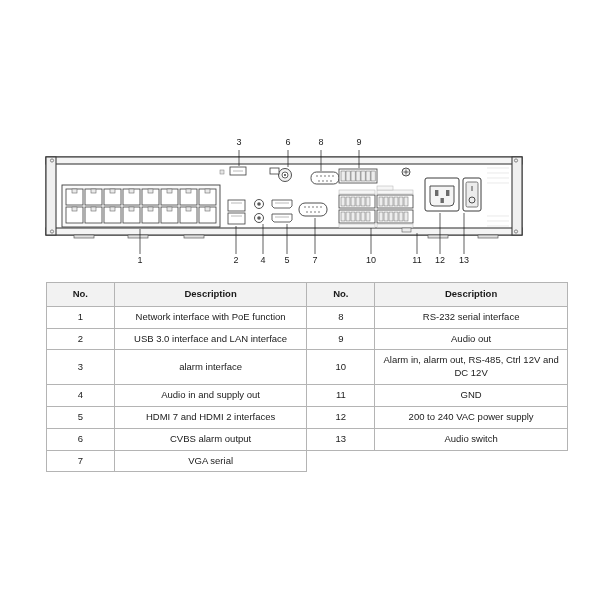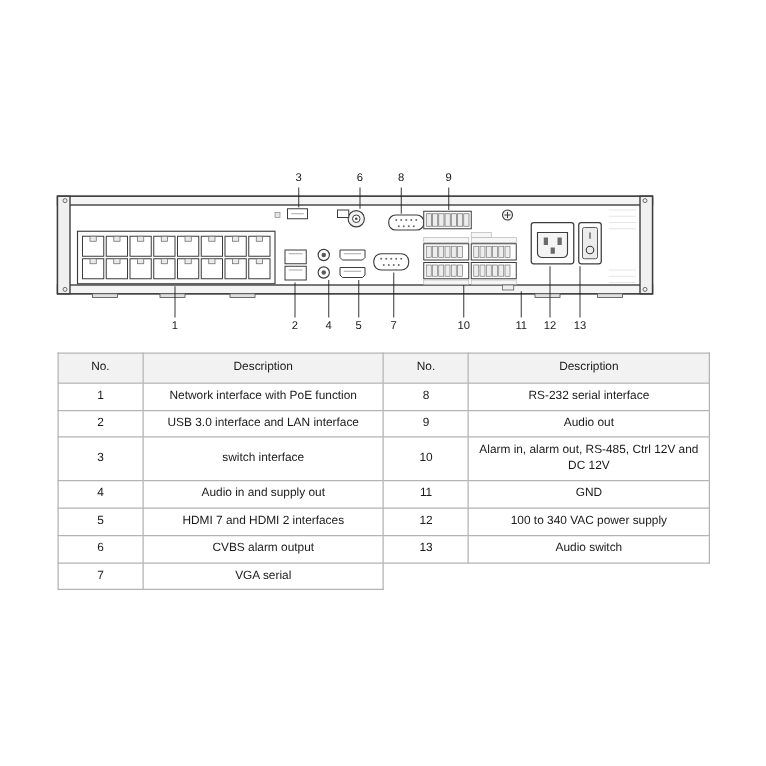--- a/index.html
+++ b/index.html
@@ -49,21 +49,21 @@
     border: 1px solid #b4b4b4;
     font-size: 9.5px;
     font-weight: normal;
     text-align: center;
     padding: 4px 2px;
     line-height: 1.35;
     color: #1a1a1a;
   }
   #legend-table thead th {
     background: #f2f2f2;
-    font-weight: normal;
+    font-weight: bold;
     padding: 5px 2px;
   }
   #legend-table col.c-no { width: 13%; }
   #legend-table col.c-desc { width: 37%; }
   .cell-no { font-size: 9.5px; }
   .tall-cell { line-height: 1.45; }
   .empty-cell { border: 1px solid #b4b4b4; }
 </style>
 </head>
 <body>
@@ -354,35 +354,35 @@
       <td>RS-232 serial interface</td>
     </tr>
     <tr>
       <td class="cell-no">2</td>
       <td>USB 3.0 interface and LAN interface</td>
       <td class="cell-no">9</td>
       <td>Audio out</td>
     </tr>
     <tr>
       <td class="cell-no">3</td>
-      <td>switch interface</td>
+      <td>alarm interface</td>
       <td class="cell-no">10</td>
       <td class="tall-cell">Alarm in, alarm out, RS-485, Ctrl 12V and DC 12V</td>
     </tr>
     <tr>
       <td class="cell-no">4</td>
       <td>Audio in and supply out</td>
       <td class="cell-no">11</td>
       <td>GND</td>
     </tr>
     <tr>
       <td class="cell-no">5</td>
       <td>HDMI 7 and HDMI 2 interfaces</td>
       <td class="cell-no">12</td>
-      <td>100 to 340 VAC power supply</td>
+      <td>200 to 240 VAC power supply</td>
     </tr>
     <tr>
       <td class="cell-no">6</td>
       <td>CVBS alarm output</td>
       <td class="cell-no">13</td>
       <td>Audio switch</td>
     </tr>
     <tr>
       <td class="cell-no">7</td>
       <td>VGA serial</td>

